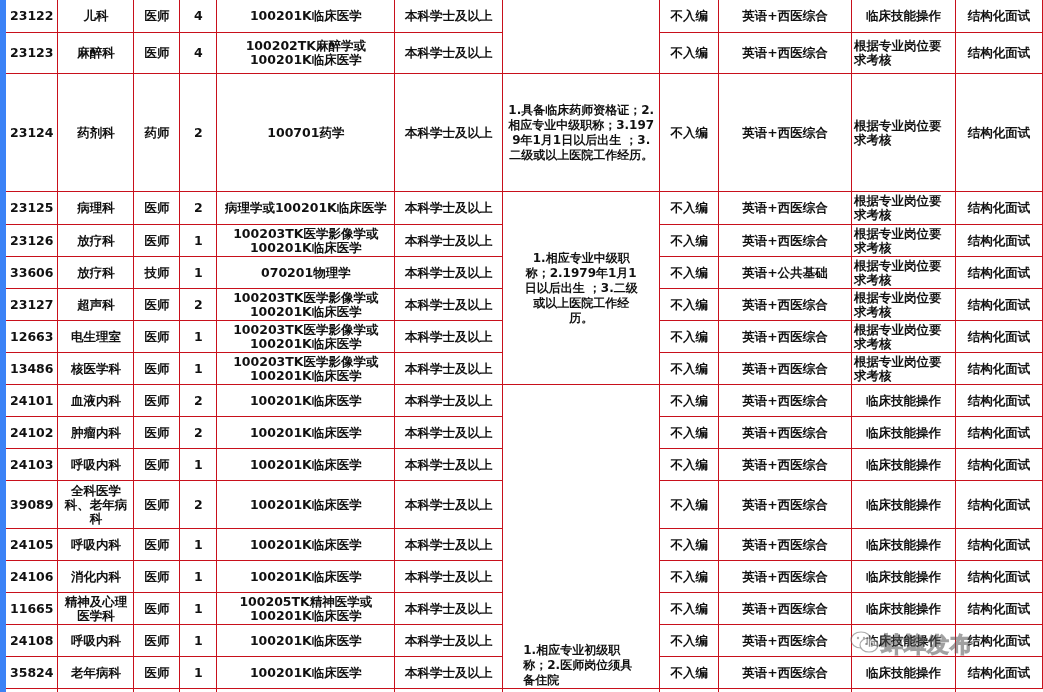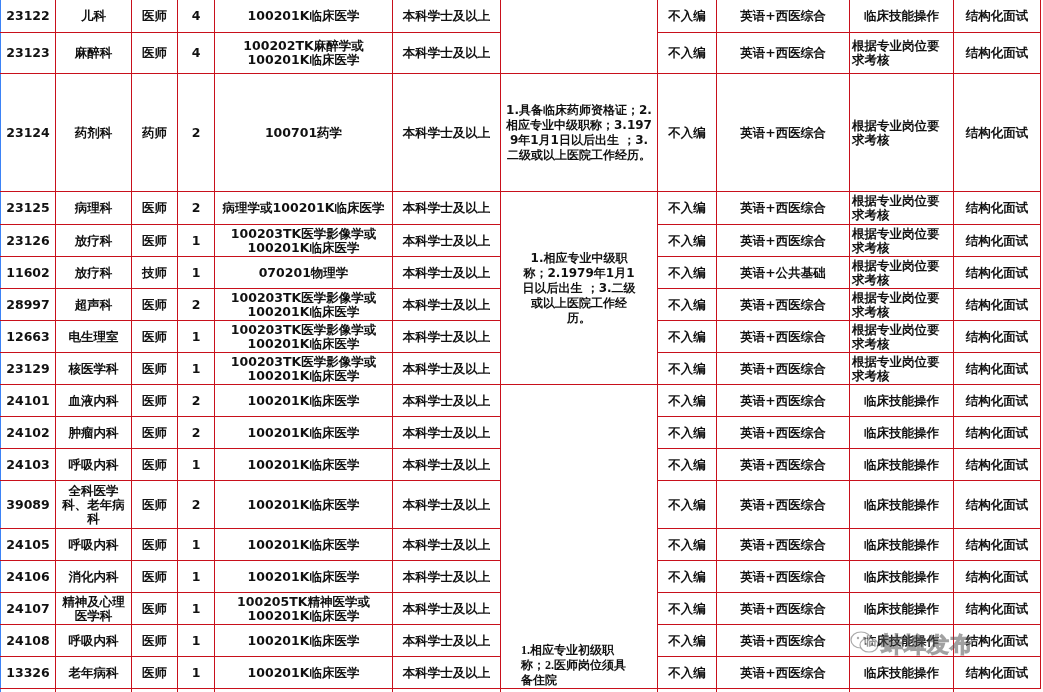--- a/index.html
+++ b/index.html
@@ -3,24 +3,24 @@
   <meta charset="utf-8">
   <style>
     html, body { margin:0; padding:0; background:#ffffff; }
     body { width:1043px; height:692px; overflow:hidden; position:relative;
            font-family:"DejaVu Sans", "Liberation Sans", sans-serif; }
     .sheet { position:absolute; left:0; top:-2px; }
     table { border-collapse:collapse; table-layout:fixed; }
     td { border:1px solid #c8101b; padding:0 2px; text-align:center; vertical-align:middle;
          font-size:12.5px; font-weight:bold; color:#111; line-height:14px; overflow:hidden;
          word-break:break-all; }
-    td.c0 { border-left:1px solid #3b82f6;text-align:center; }
+    td.c0 { border-left:6px solid #3b82f6;text-align:center; }
     td.lft { text-align:left; }
     td.req { font-size:12px; line-height:15px; padding:0 20px; }
-    td.req.top { vertical-align:bottom; text-align:left; padding-bottom:0;font-family:Liberation Serif, serif; }
+    td.req.top { vertical-align:bottom; text-align:left; padding-bottom:0; }
     .watermark { position:absolute; left:850px; top:628px; width:170px; height:34px;
                  display:flex; align-items:center; gap:1px; opacity:0.55; pointer-events:none; }
     .watermark .wm-text { font-size:22px; font-weight:bold; color:#ffffff;
                  -webkit-text-stroke:1px #555; letter-spacing:1px; }
   </style>
 </head>
 <body>
 
 <div class="sheet">
 <table>
@@ -101,34 +101,34 @@
       <td>1</td>
       <td style="padding:0 14px">100203TK医学影像学或100201K临床医学</td>
       <td>本科学士及以上</td>
       <td>不入编</td>
       <td>英语+西医综合</td>
       <td class="lft">根据专业岗位要求考核</td>
       <td>结构化面试</td>
     </tr>
 
     <tr style="height:32px">
-      <td class="c0">11602</td>
+      <td class="c0">33606</td>
       <td>放疗科</td>
       <td>技师</td>
       <td>1</td>
       <td>070201物理学</td>
       <td>本科学士及以上</td>
       <td>不入编</td>
       <td>英语+公共基础</td>
       <td class="lft">根据专业岗位要求考核</td>
       <td>结构化面试</td>
     </tr>
 
     <tr style="height:32px">
-      <td class="c0">28997</td>
+      <td class="c0">23127</td>
       <td>超声科</td>
       <td>医师</td>
       <td>2</td>
       <td style="padding:0 14px">100203TK医学影像学或100201K临床医学</td>
       <td>本科学士及以上</td>
       <td>不入编</td>
       <td>英语+西医综合</td>
       <td class="lft">根据专业岗位要求考核</td>
       <td>结构化面试</td>
     </tr>
@@ -140,21 +140,21 @@
       <td>1</td>
       <td style="padding:0 14px">100203TK医学影像学或100201K临床医学</td>
       <td>本科学士及以上</td>
       <td>不入编</td>
       <td>英语+西医综合</td>
       <td class="lft">根据专业岗位要求考核</td>
       <td>结构化面试</td>
     </tr>
 
     <tr style="height:32px">
-      <td class="c0">23129</td>
+      <td class="c0">13486</td>
       <td>核医学科</td>
       <td>医师</td>
       <td>1</td>
       <td style="padding:0 14px">100203TK医学影像学或100201K临床医学</td>
       <td>本科学士及以上</td>
       <td>不入编</td>
       <td>英语+西医综合</td>
       <td class="lft">根据专业岗位要求考核</td>
       <td>结构化面试</td>
     </tr>
@@ -232,21 +232,21 @@
       <td>1</td>
       <td>100201K临床医学</td>
       <td>本科学士及以上</td>
       <td>不入编</td>
       <td>英语+西医综合</td>
       <td>临床技能操作</td>
       <td>结构化面试</td>
     </tr>
 
     <tr style="height:32px">
-      <td class="c0">24107</td>
+      <td class="c0">11665</td>
       <td style="padding:0 3px">精神及心理医学科</td>
       <td>医师</td>
       <td>1</td>
       <td style="padding:0 20px">100205TK精神医学或100201K临床医学</td>
       <td>本科学士及以上</td>
       <td>不入编</td>
       <td>英语+西医综合</td>
       <td>临床技能操作</td>
       <td>结构化面试</td>
     </tr>
@@ -258,21 +258,21 @@
       <td>1</td>
       <td>100201K临床医学</td>
       <td>本科学士及以上</td>
       <td>不入编</td>
       <td>英语+西医综合</td>
       <td>临床技能操作</td>
       <td>结构化面试</td>
     </tr>
 
     <tr style="height:32px">
-      <td class="c0">13326</td>
+      <td class="c0">35824</td>
       <td>老年病科</td>
       <td>医师</td>
       <td>1</td>
       <td>100201K临床医学</td>
       <td>本科学士及以上</td>
       <td>不入编</td>
       <td>英语+西医综合</td>
       <td>临床技能操作</td>
       <td>结构化面试</td>
     </tr>

